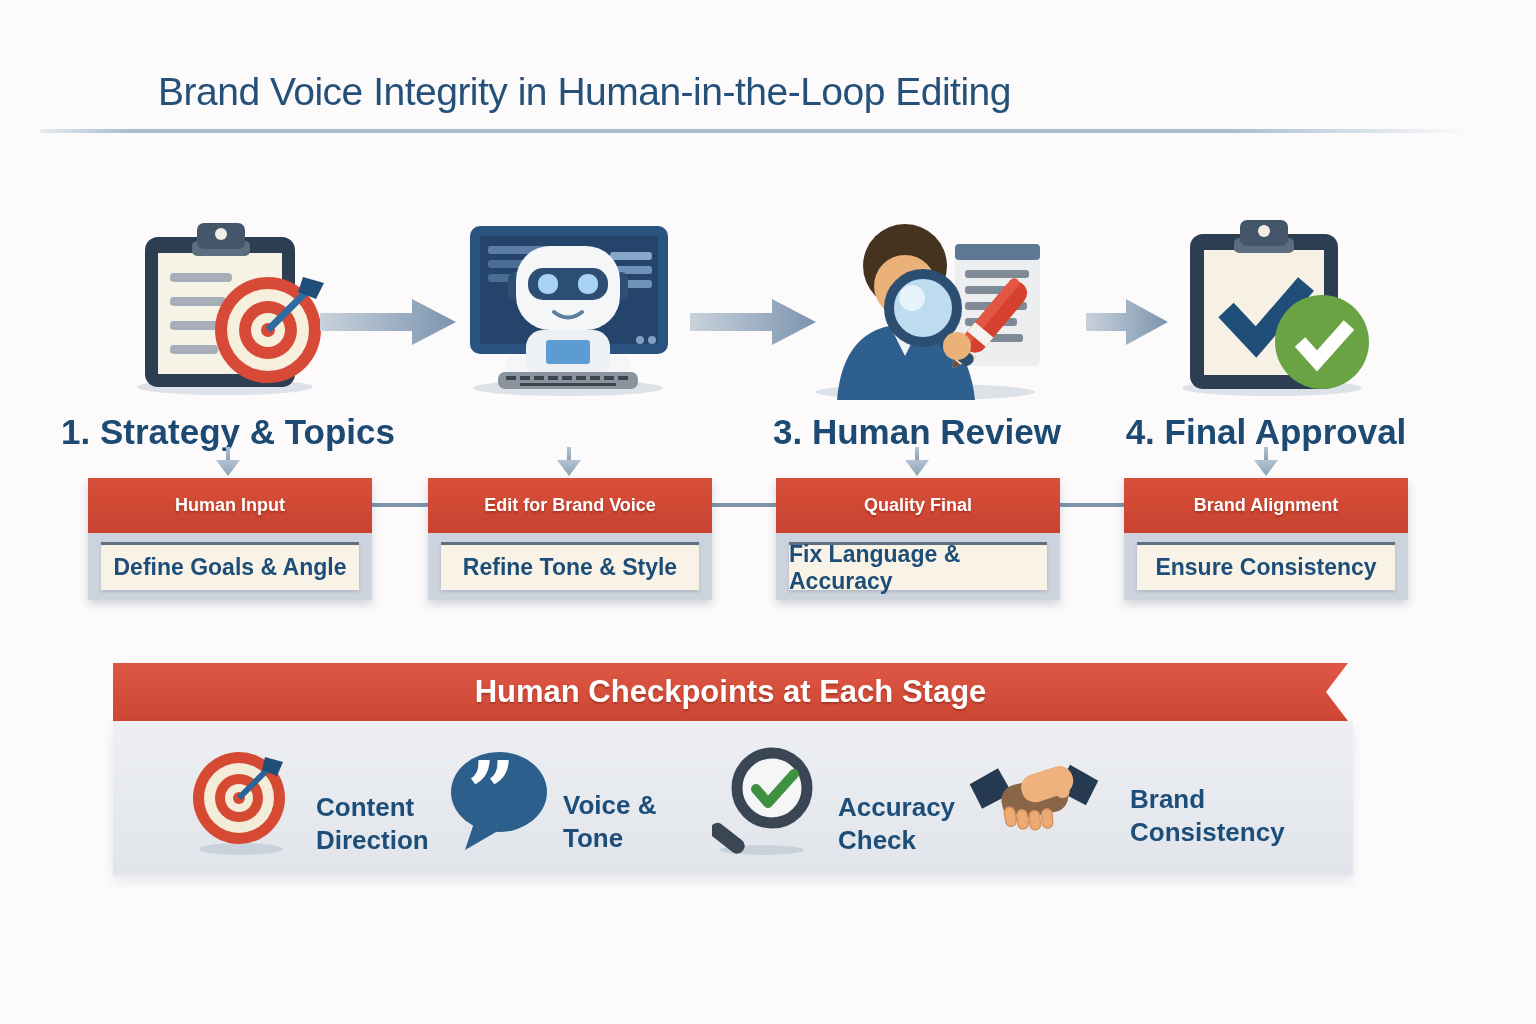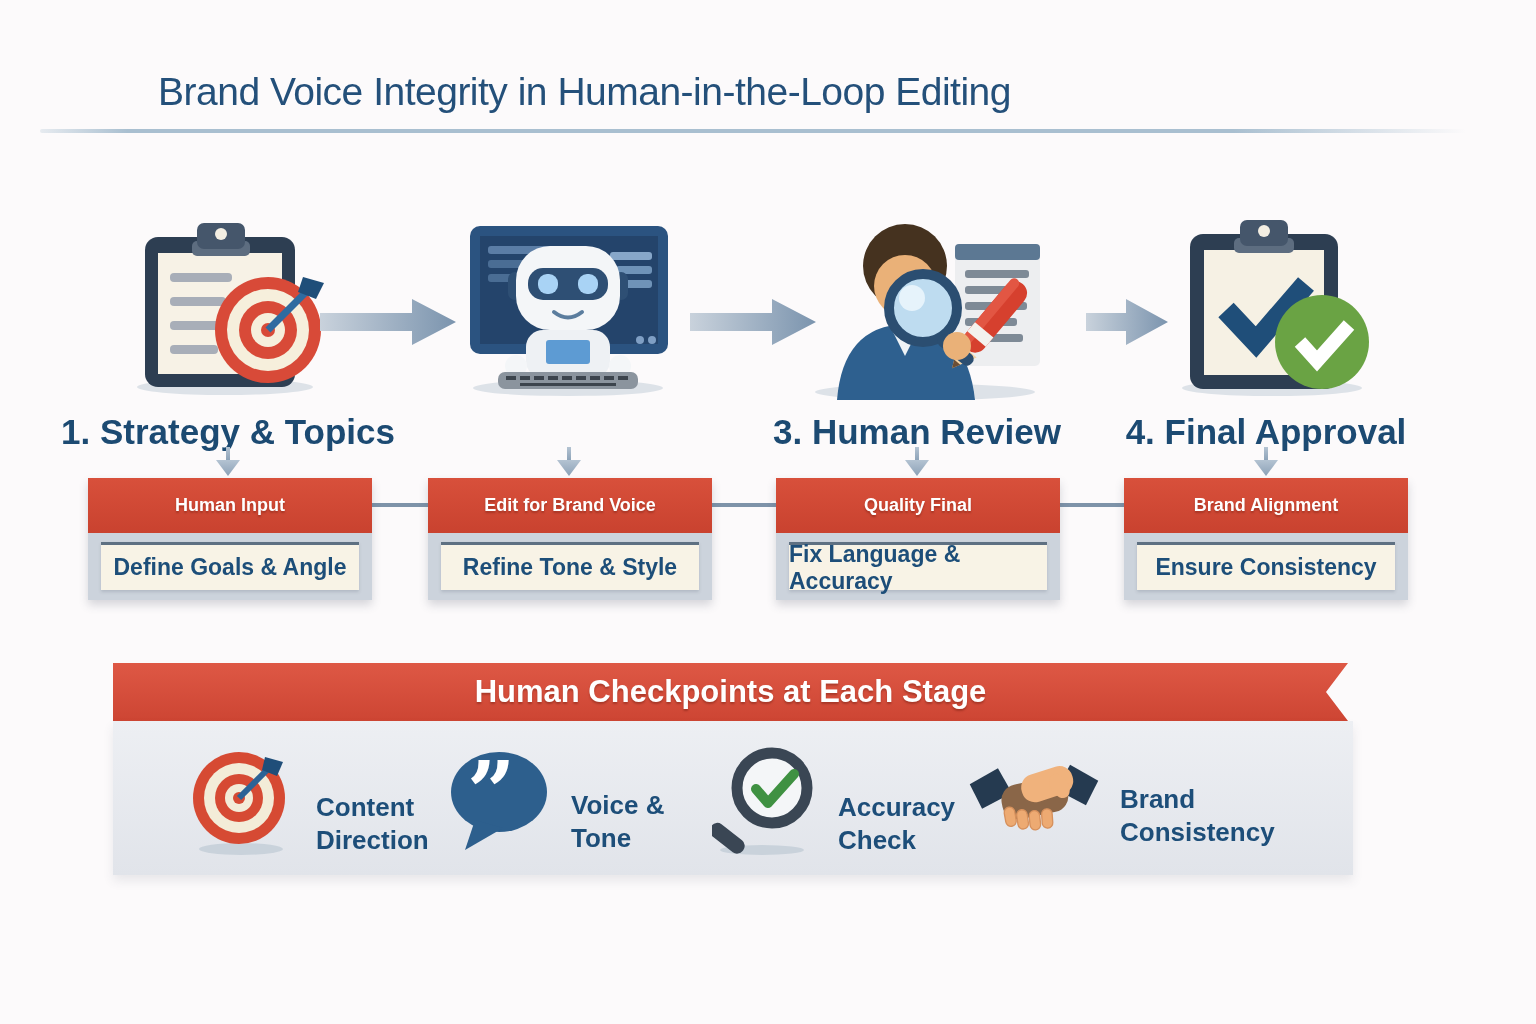--- a/index.html
+++ b/index.html
@@ -226,21 +226,21 @@
     </svg>
     <div class="cp-label" style="margin-left:20px;width:135px">Content Direction</div>
   </div>
 
   <div class="cp-item" style="left:447px;top:748px">
     <svg width="104" height="106" viewBox="0 0 104 106">
       <ellipse cx="52" cy="44" rx="48" ry="40" fill="#2d5f8d"></ellipse>
       <polygon points="28,72 18,102 56,80" fill="#2d5f8d"></polygon>
       <text x="20" y="74" font-family="'DejaVu Serif',serif" font-size="84" font-weight="bold" fill="#ffffff">”</text>
     </svg>
-    <div class="cp-label" style="margin-left:20px;width:112px">Voice &amp; Tone</div>
+    <div class="cp-label" style="margin-left:12px;width:112px">Voice &amp; Tone</div>
   </div>
 
   <div class="cp-item" style="left:712px;top:744px">
     <svg width="108" height="112" viewBox="0 0 108 112">
       <ellipse cx="50" cy="106" rx="42" ry="5" fill="#c9d2db"></ellipse>
       <rect x="4" y="76" width="40" height="15" rx="7" fill="#3a4654" transform="rotate(38 4 76)"></rect>
       <circle cx="60" cy="44" r="35" fill="#f4f6f8" stroke="#3a4654" stroke-width="11"></circle>
       <path d="M44 45 l12 14 l26 -29" stroke="#3f9142" stroke-width="10" fill="none" stroke-linecap="round" stroke-linejoin="round"></path>
     </svg>
     <div class="cp-label" style="margin-left:18px;width:130px">Accuracy Check</div>
@@ -253,16 +253,16 @@
       <rect x="38" y="28" width="76" height="40" rx="18" fill="#8a6648" transform="rotate(-12 76 48)"></rect>
       <rect x="60" y="16" width="60" height="32" rx="15" fill="#f0b27c" transform="rotate(-18 90 32)"></rect>
       <g fill="#edaa72" stroke="#d6905c" stroke-width="1.5">
         <rect x="42" y="58" width="12" height="22" rx="6" transform="rotate(-10 48 69)"></rect>
         <rect x="56" y="61" width="12" height="22" rx="6" transform="rotate(-8 62 72)"></rect>
         <rect x="70" y="62" width="12" height="22" rx="6" transform="rotate(-6 76 73)"></rect>
         <rect x="84" y="60" width="12" height="22" rx="6" transform="rotate(-4 90 71)"></rect>
       </g>
       <ellipse cx="104" cy="34" rx="10" ry="15" fill="#f0b27c" transform="rotate(-32 104 34)"></ellipse>
     </svg>
-    <div class="cp-label" style="margin-left:20px;width:165px">Brand Consistency</div>
+    <div class="cp-label" style="margin-left:30px;width:165px">Brand Consistency</div>
   </div>
 
 </div>
 
 </body></html>

